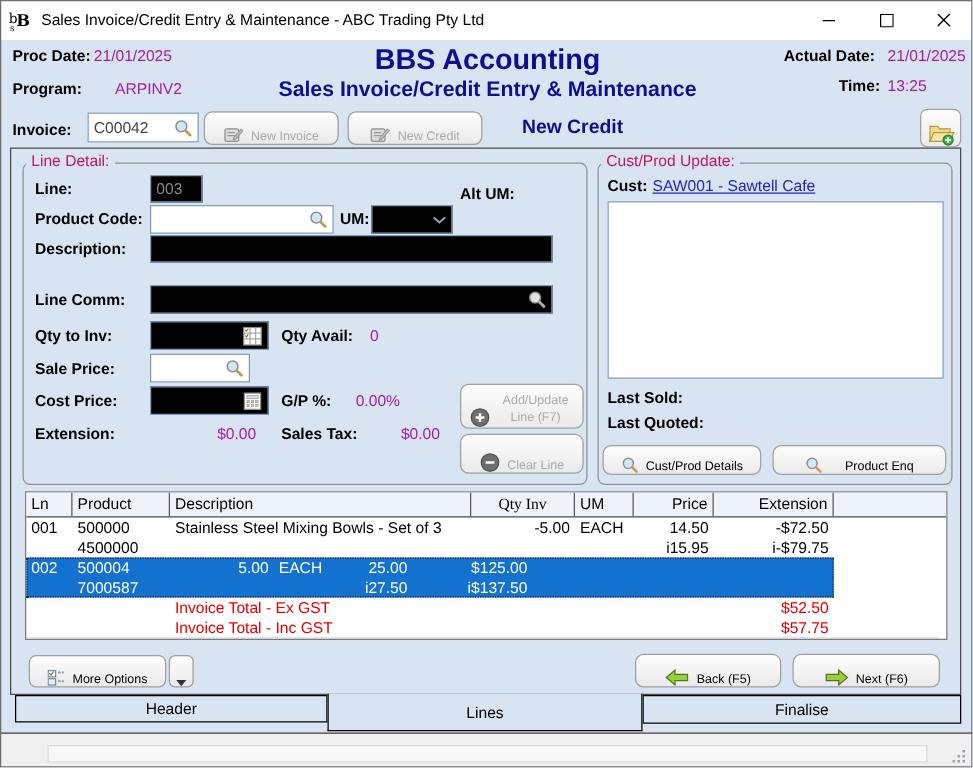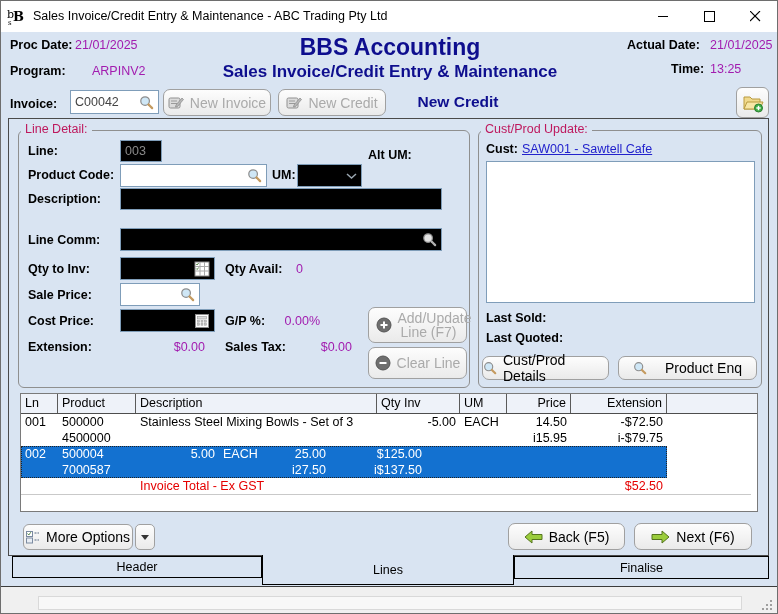--- a/index.html
+++ b/index.html
@@ -15,21 +15,21 @@
   .lbl{position:absolute;font-size:12.5px;font-weight:bold;color:#000;white-space:nowrap}
   .val{position:absolute;font-size:12.5px;color:#a21caf;white-space:nowrap}
   .navy{position:absolute;color:#0e0e8e;font-weight:bold;white-space:nowrap}
   .center{text-align:center}
   
   .field{position:absolute;border:1px solid #7f9db9;background:#000000;font-size:12.5px;color:#444;
          display:flex;align-items:center;padding:0 4px;gap:4px}
   .field.white{background:#fff}
   .field .icon-right{margin-left:auto;display:flex;align-items:center}
   .btn{position:absolute;border:1px solid #a0a0a0;border-radius:7px;background:linear-gradient(#fdfdfd,#eaeaea);
-       font-size:14px;display:flex;align-items:center;justify-content:center;gap:6px;color:#000;cursor:default}
+       font-size:10px;display:flex;align-items:flex-end;justify-content:center;gap:6px;color:#000;cursor:default}
   .btn.disabled{color:#aaaaaa}
   .fieldset{position:absolute;border:1px solid #8f8f8f;border-radius:6px}
   .legend{position:absolute;top:-9px;left:2px;background:#d9e4f2;padding:0 4px;font-size:12.5px;color:#be185d;white-space:nowrap}
   .panel{position:absolute;left:8px;top:118px;width:761px;height:438px;border:1px solid #4a4a4a;background:#d9e4f2}
   .link{position:absolute;font-size:12.5px;color:#2222cc;text-decoration:underline;white-space:nowrap;cursor:pointer}
   .custbox{position:absolute;left:486px;top:161px;width:269px;height:142px;background:#fff;border:1px solid #7f9db9}
   
   .table{position:absolute;left:20px;top:393px;width:738px;height:119px;background:#fff;border:1px solid #7a7a7a;overflow:hidden}
   .thead{display:flex;height:20px;background:#eef2f9;border-bottom:1px solid #4d4d4d;font-size:12.5px;color:#000}
   .hc{padding:2px 4px;border-right:1px solid #5a5a5a;overflow:hidden;white-space:nowrap}
@@ -293,21 +293,21 @@
       </svg>
   </span>
   <span>Product Enq</span>
 </div>
 
 <div class="table">
   <div class="thead">
       <div class="hc" style="width: 37px; text-align: left;">Ln</div>
       <div class="hc" style="width: 78px; text-align: left;">Product</div>
       <div class="hc" style="width: 241px; text-align: left;">Description</div>
-      <div class="hc" style="width: 83px; text-align: left;">Qty Inv</div>
+      <div class="hc" style="width: 83px; text-align: center; font-family: Liberation Serif, serif;">Qty Inv</div>
       <div class="hc" style="width: 47px; text-align: left;">UM</div>
       <div class="hc" style="width: 64px; text-align: right;">Price</div>
       <div class="hc" style="width: 96px; text-align: right;">Extension</div>
       <div class="hfill"></div>
     </div>
   <div>
       <div class="trow">
         <div class="band">
           <div class="cell cl">
             <div>001</div>
@@ -358,20 +358,24 @@
             <div>$125.00</div>
             <div>i$137.50</div>
           </div>
         </div>
       </div>
     </div>
   <div class="totals">
       <div class="totrow">
         <div class="tlabel">Invoice Total - Ex GST</div>
         <div class="tvalue">$52.50</div>
+      </div>
+      <div class="totrow">
+        <div class="tlabel">Invoice Total - Inc GST</div>
+        <div class="tvalue">$57.75</div>
       </div>
     </div>
 </div>
 
 <div class="btn" style="left:23px;top:524px;width:110px;height:26px;border-radius:6px">
   <span>
     <svg width="14" height="13" viewBox="0 0 14 13">
         <rect x="0.5" y="0.5" width="6" height="5" fill="#fff" stroke="#7a8aa0"></rect>
         <path d="M1.5 2.5 l1.3 1.5 2-2.8" fill="none" stroke="#4a7d3a" stroke-width="0.9"></path>
         <rect x="0.5" y="7" width="6" height="5" fill="#e8edf4" stroke="#7a8aa0"></rect>

